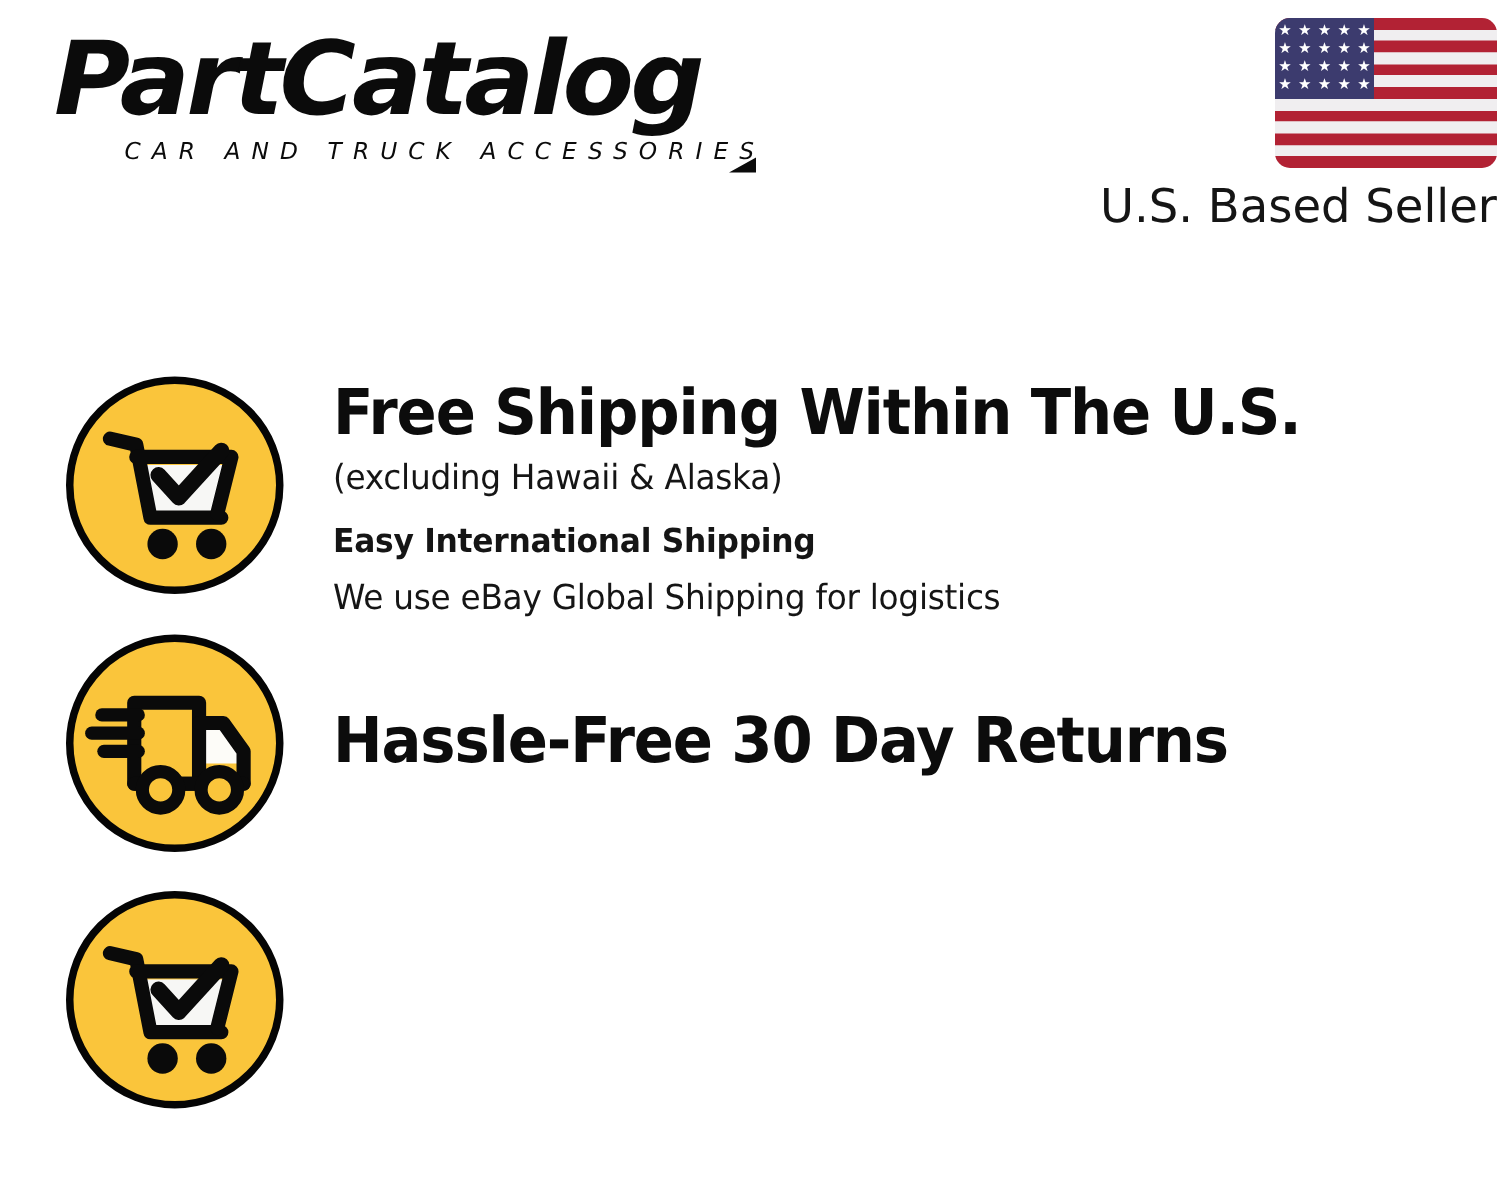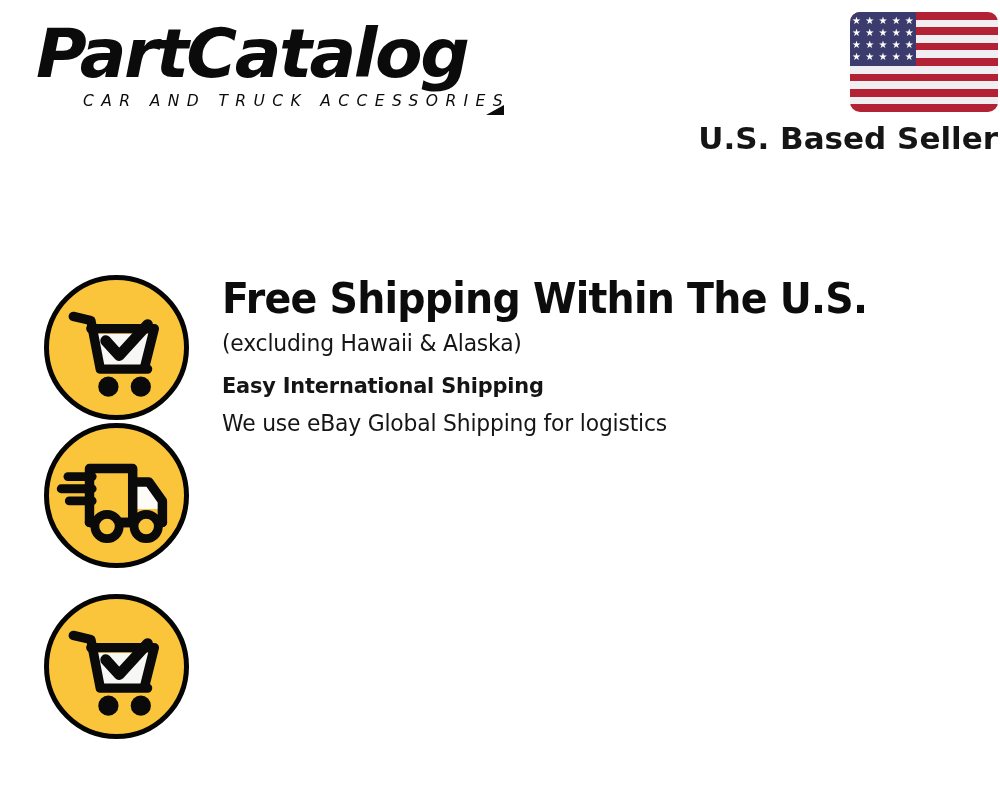--- a/index.html
+++ b/index.html
@@ -113,41 +113,41 @@
     justify-content: space-around;
     color: #ffffff;
     font-size: 10px;
     line-height: 10px;
   }
   #seller-label {
     position: absolute;
     right: 0;
     top: 106px;
     font-family: "DejaVu Sans", sans-serif;
-    font-weight: 700;
+    font-weight: 400;
     font-size: 31px;
     line-height: 40px;
     color: #151515;
     white-space: nowrap;
     letter-spacing: 0px;
   }
 
   
   #benefits {
     position: absolute;
     left: 0;
     top: 240px;
     width: 1000px;
   }
   .benefit-row {
     position: absolute;
     left: 0;
     width: 1000px;
   }
-  .benefit-row[data-row="0"] { top: 11px;  height: 160px; margin-top: 24px; }
+  .benefit-row[data-row="0"] { top: 11px;  height: 160px; }
   .benefit-row[data-row="1"] { top: 183px; height: 150px; }
   .benefit-row[data-row="2"] { top: 354px; height: 150px; }
 
   .badge {
     position: absolute;
     left: 44px;
     top: 0;
     width: 145px;
     height: 145px;
     border-radius: 50%;
@@ -298,20 +298,23 @@
         <path d="M30 30 L62 30 L62 70 L30 70 Z" fill="none" stroke="#0a0a0a" stroke-width="7" stroke-linejoin="round"></path>
         <path d="M62 40 L74 40 L84 54 L84 70 L62 70" fill="none" stroke="#0a0a0a" stroke-width="7" stroke-linejoin="round" stroke-linecap="round"></path>
         <line x1="30" y1="70" x2="84" y2="70" stroke="#0a0a0a" stroke-width="7" stroke-linecap="round"></line>
         <line x1="14" y1="36" x2="32" y2="36" stroke="#0a0a0a" stroke-width="6.5" stroke-linecap="round"></line>
         <line x1="9" y1="45" x2="32" y2="45" stroke="#0a0a0a" stroke-width="6.5" stroke-linecap="round"></line>
         <line x1="15" y1="54" x2="32" y2="54" stroke="#0a0a0a" stroke-width="6.5" stroke-linecap="round"></line>
         <circle cx="43" cy="73" r="9" fill="#fac53b" stroke="#0a0a0a" stroke-width="6.5"></circle>
         <circle cx="72" cy="73" r="9" fill="#fac53b" stroke="#0a0a0a" stroke-width="6.5"></circle>
       </svg>
     </div>
+    <div class="benefit-text">
+      <div class="benefit-title">Hassle-Free 30 Day Returns</div>
+    </div>
   </div>
 
   <div class="benefit-row row2" data-row="2">
     <div class="badge">
       <svg viewBox="0 0 100 100">
         <polygon points="32,40 74,40 68,64 38,64" fill="#f7f7f5"></polygon>
         <path d="M18 27 L31 30 L38 66 L73 66" fill="none" stroke="#0a0a0a" stroke-width="7" stroke-linecap="round" stroke-linejoin="round"></path>
         <path d="M31 36 L78 36 L71 64" fill="none" stroke="#0a0a0a" stroke-width="7" stroke-linecap="round" stroke-linejoin="round"></path>
         <path d="M42 45 L52 56 L73 33" fill="none" stroke="#0a0a0a" stroke-width="8" stroke-linecap="round" stroke-linejoin="round"></path>
         <circle cx="44" cy="79" r="7.5" fill="#0a0a0a"></circle>

